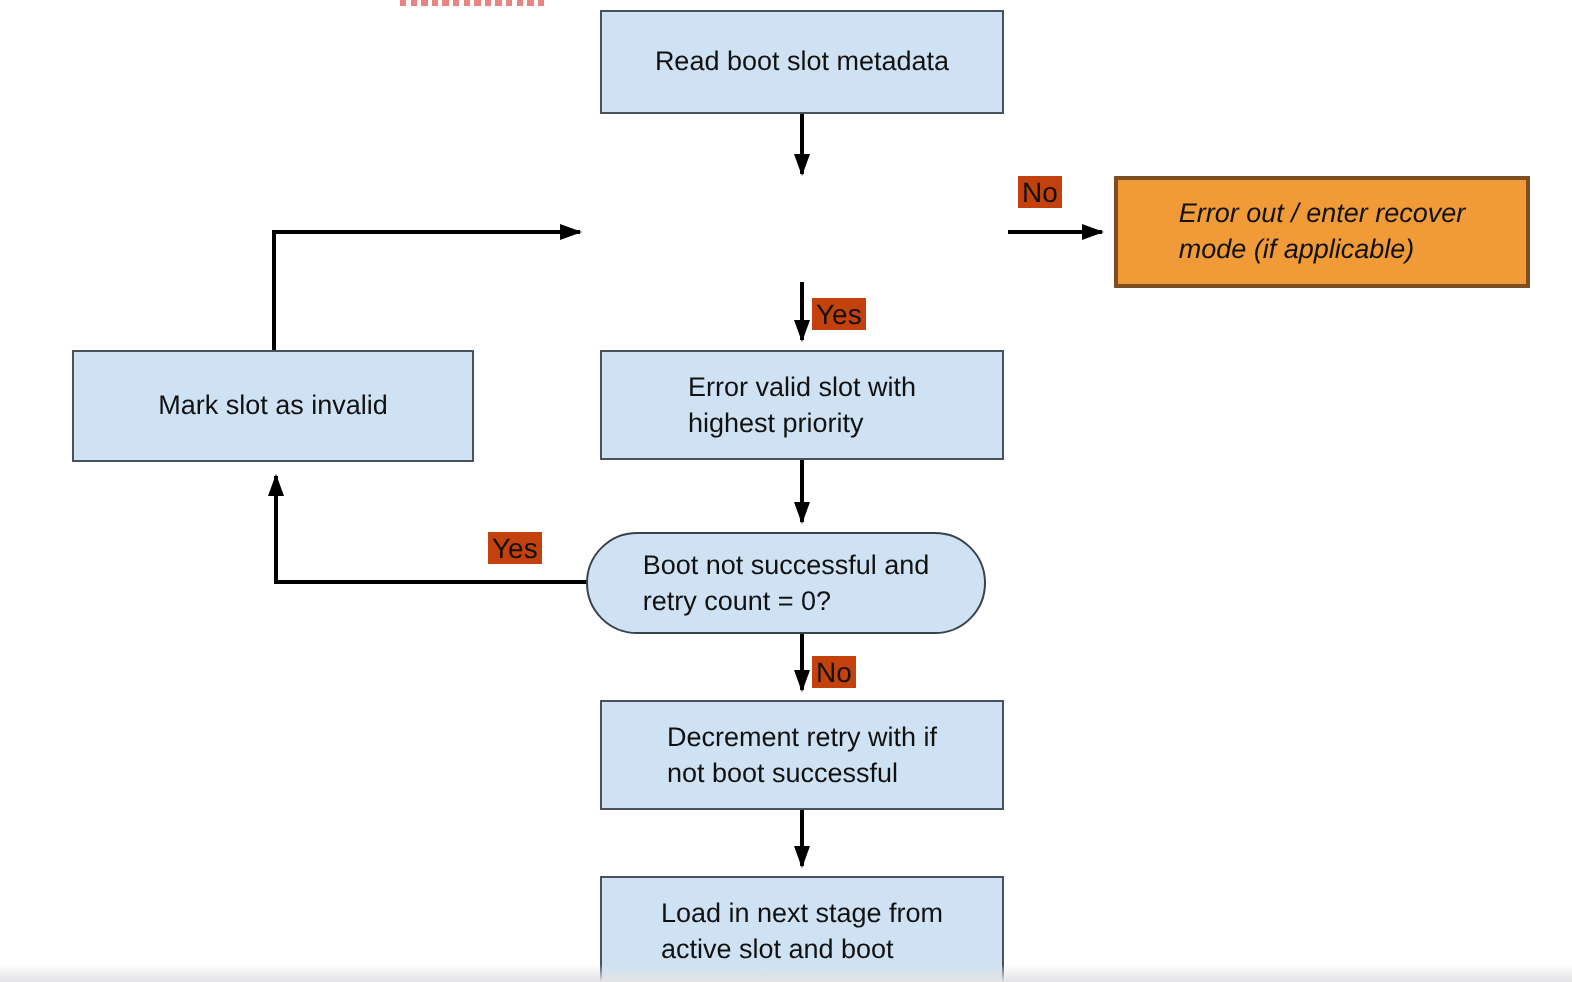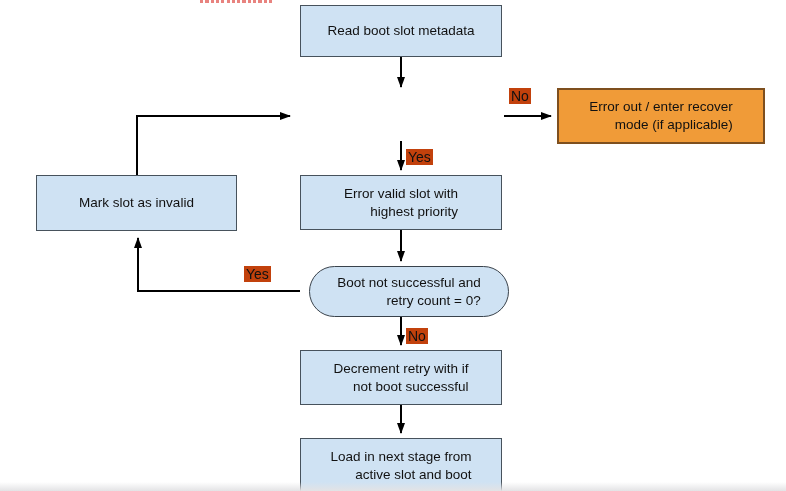--- a/index.html
+++ b/index.html
@@ -8,37 +8,38 @@
     width:786px;height:491px;
     background:#fff;
     overflow:hidden;
     font-family:"Liberation Sans","DejaVu Sans",sans-serif;
     color:#111;
   }
   .node{
     position:absolute;
     display:flex;align-items:center;justify-content:center;
     box-sizing:border-box;
-    text-align:right;
+    text-align:left;
     font-size:13.5px;
     line-height:1.3;
   }
   .node-label{white-space:pre-line;display:block;padding:0 6px;}
   .rect{
     background:var(--process-fill,#cfe2f3);
     border:1.5px solid var(--process-border,#47525c);
   }
   .stadium{
     background:var(--process-fill,#cfe2f3);
     border:1.5px solid var(--decision-border,#39424b);
     border-radius:26px;
   }
   .error{
     background:var(--error-fill,#f09b38);
     border:2px solid var(--error-border,#7e4f1e);
+    font-style:italic;
   }
   .edge-label{
     position:absolute;
     font-size:14px;
     background:#c2410c;
     padding:0 2px;
   }
   #edges{position:absolute;left:0;top:0;}
   .red-dashes{
     position:absolute;left:200px;top:0;width:73px;height:3px;
@@ -88,21 +89,21 @@
 
   <div class="node rect" style="left:300px;top:175px;width:202px;height:55px">
     <span class="node-label">Error valid slot with
 highest priority</span>
   </div>
 
   <div class="node rect" style="left:36px;top:175px;width:201px;height:56px">
     <span class="node-label">Mark slot as invalid</span>
   </div>
 
-  <div class="node stadium" style="left:309px;top:266px;width:200px;height:51px">
+  <div class="node stadium" style="left:293px;top:266px;width:200px;height:51px">
     <span class="node-label">Boot not successful and
 retry count = 0?</span>
   </div>
 
   <div class="node rect" style="left:300px;top:350px;width:202px;height:55px">
     <span class="node-label">Decrement retry with if
 not boot successful</span>
   </div>
 
   <div class="node rect" style="left:300px;top:438px;width:202px;height:56px">

